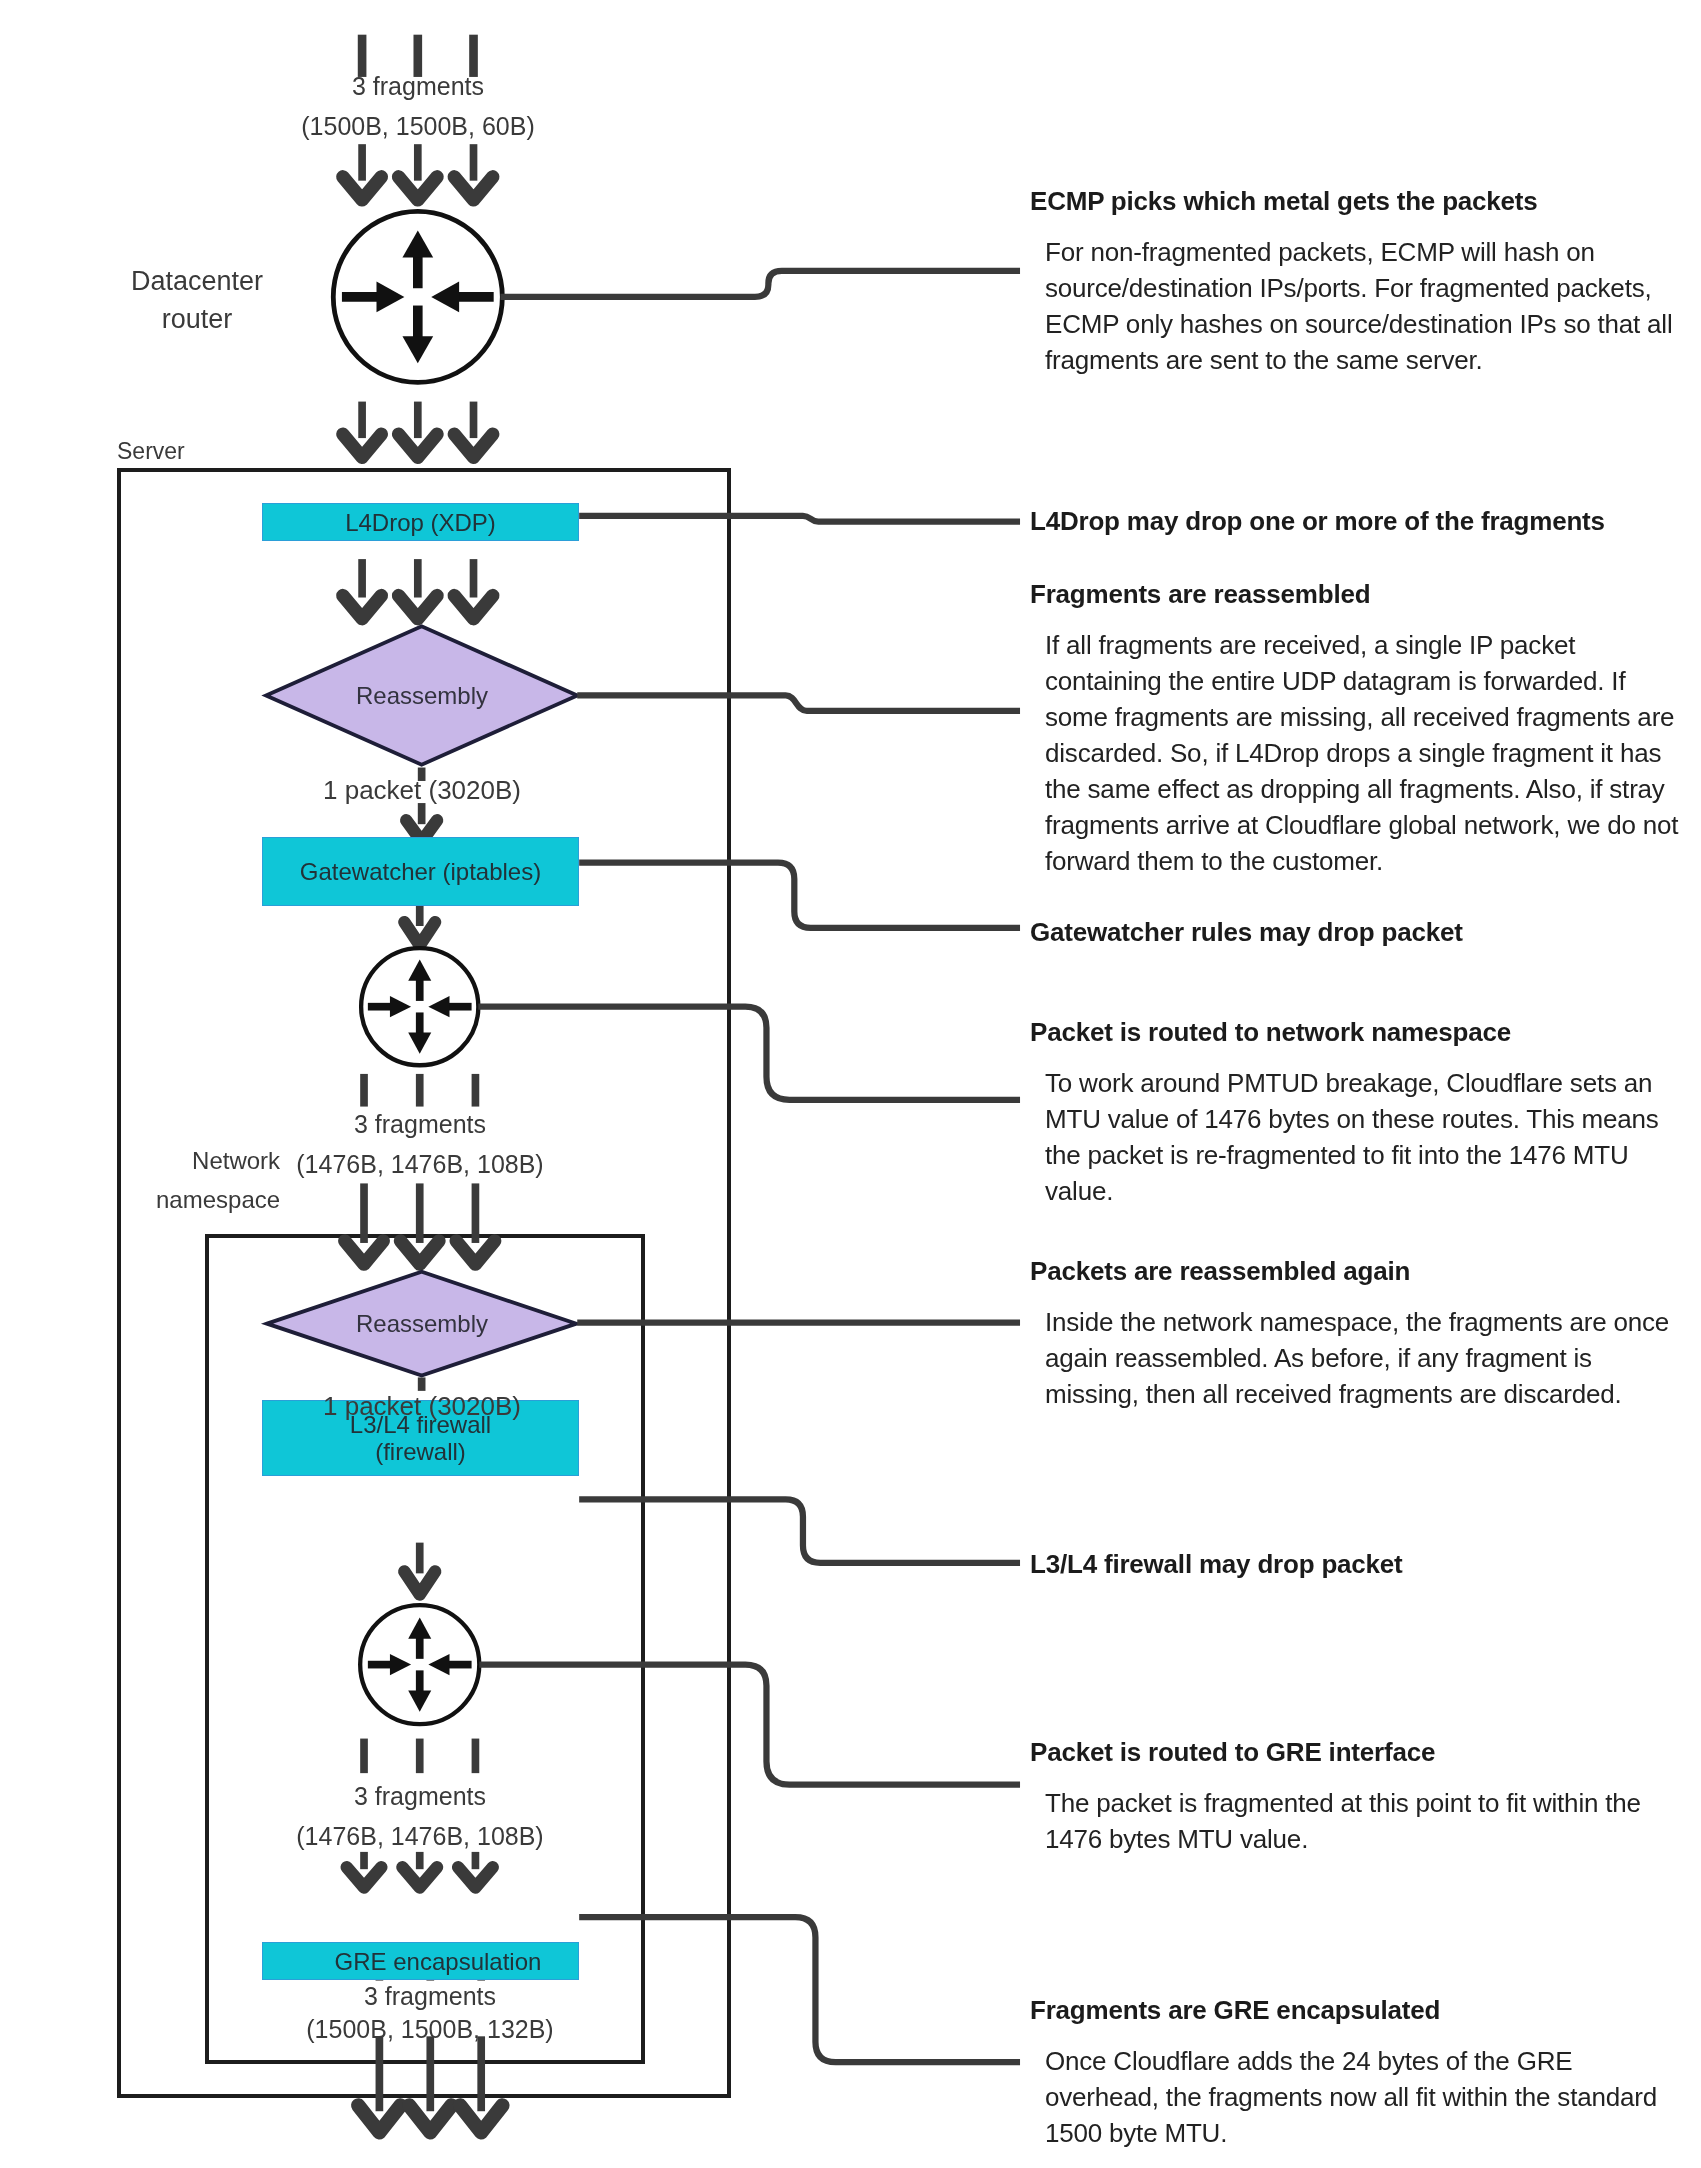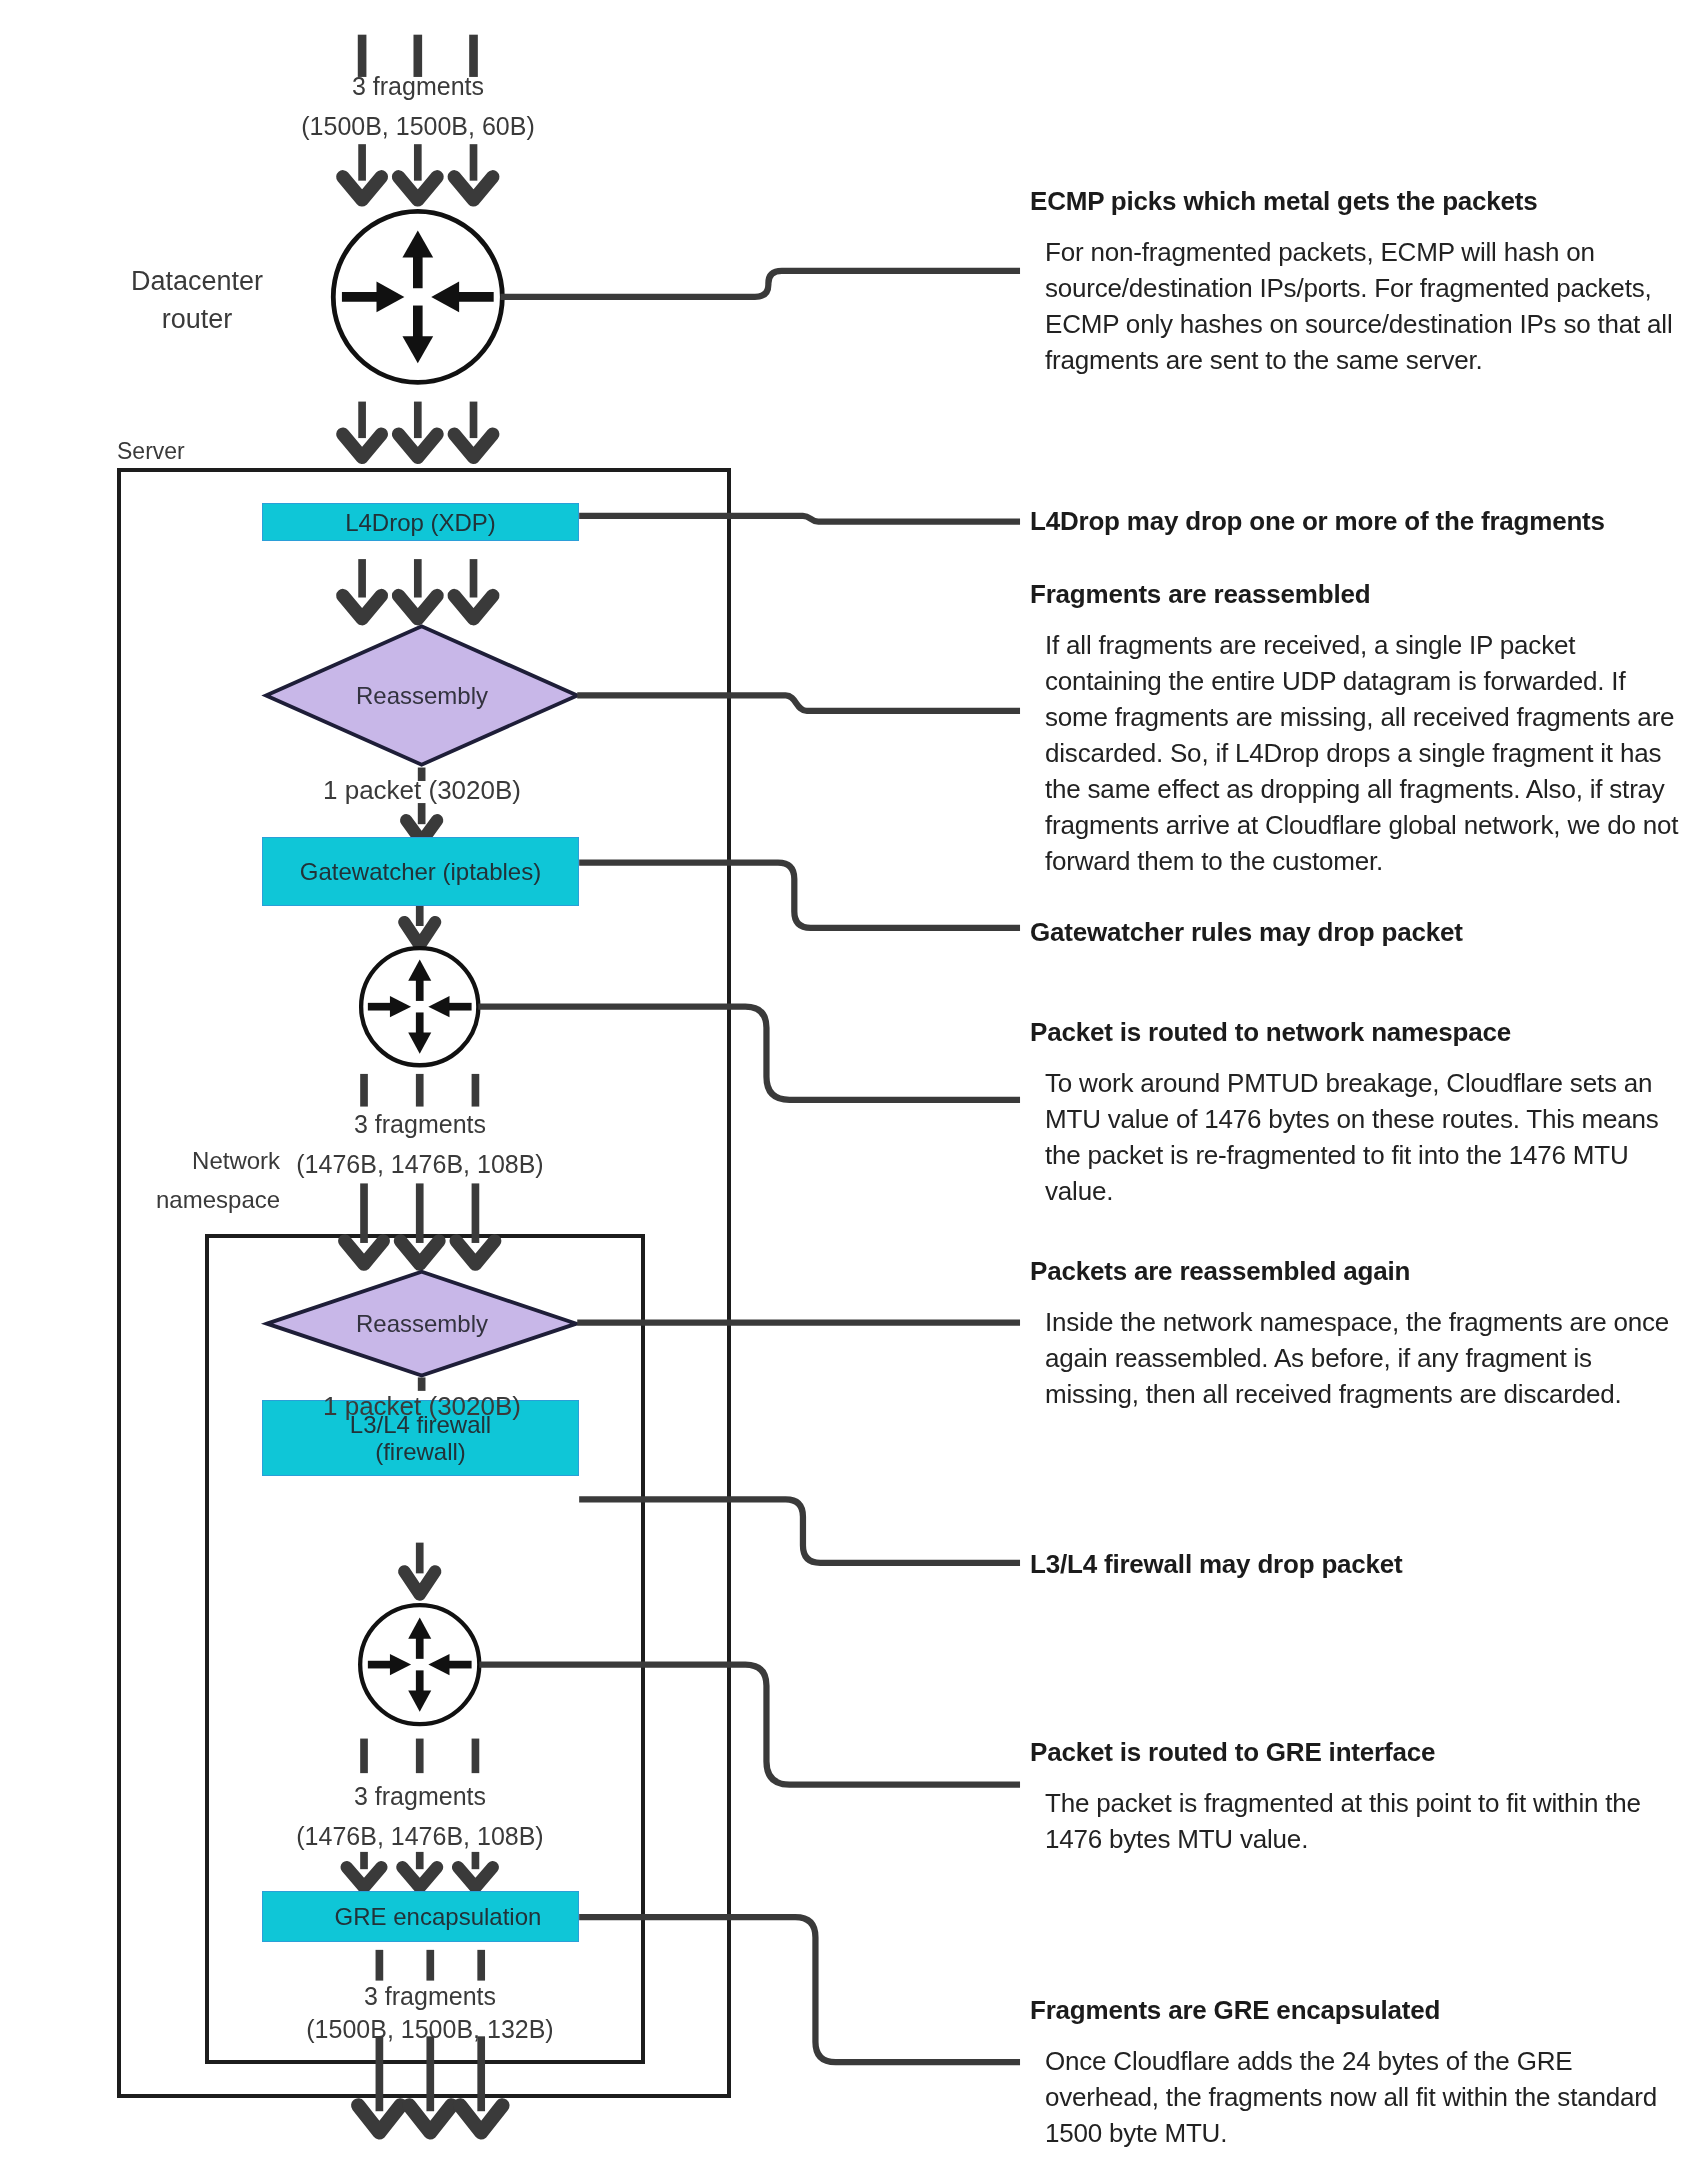--- a/index.html
+++ b/index.html
@@ -243,21 +243,21 @@
   <div class="node-box" style="top:488px;height:38px;margin-top:15px;">
     <span>L4Drop (XDP)</span>
   </div>
   <div class="node-box" style="top:837px;height:69px;">
     <span>Gatewatcher (iptables)</span>
   </div>
   <div class="node-box" style="top:1400px;height:76px;text-align:right;">
     <span>L3/L4 firewall</span>
     <span>(firewall)</span>
   </div>
-  <div class="node-box" style="top:1891px;height:51px;padding-left:35px;">
+  <div class="node-box" style="top:1942px;height:38px;padding-left:35px;">
     <span>GRE encapsulation</span>
   </div>
 
   <div class="diamond-label" style="left:422px;top:696px;">Reassembly</div>
   <div class="diamond-label" style="left:422px;top:1324px;">Reassembly</div>
 
   <div class="lbl" style="left:418px;top:86px;">3 fragments</div>
   <div class="lbl" style="left:418px;top:126px;">(1500B, 1500B, 60B)</div>
 
   <div class="lbl-multi" style="left:197px;top:262px;">Datacenter

